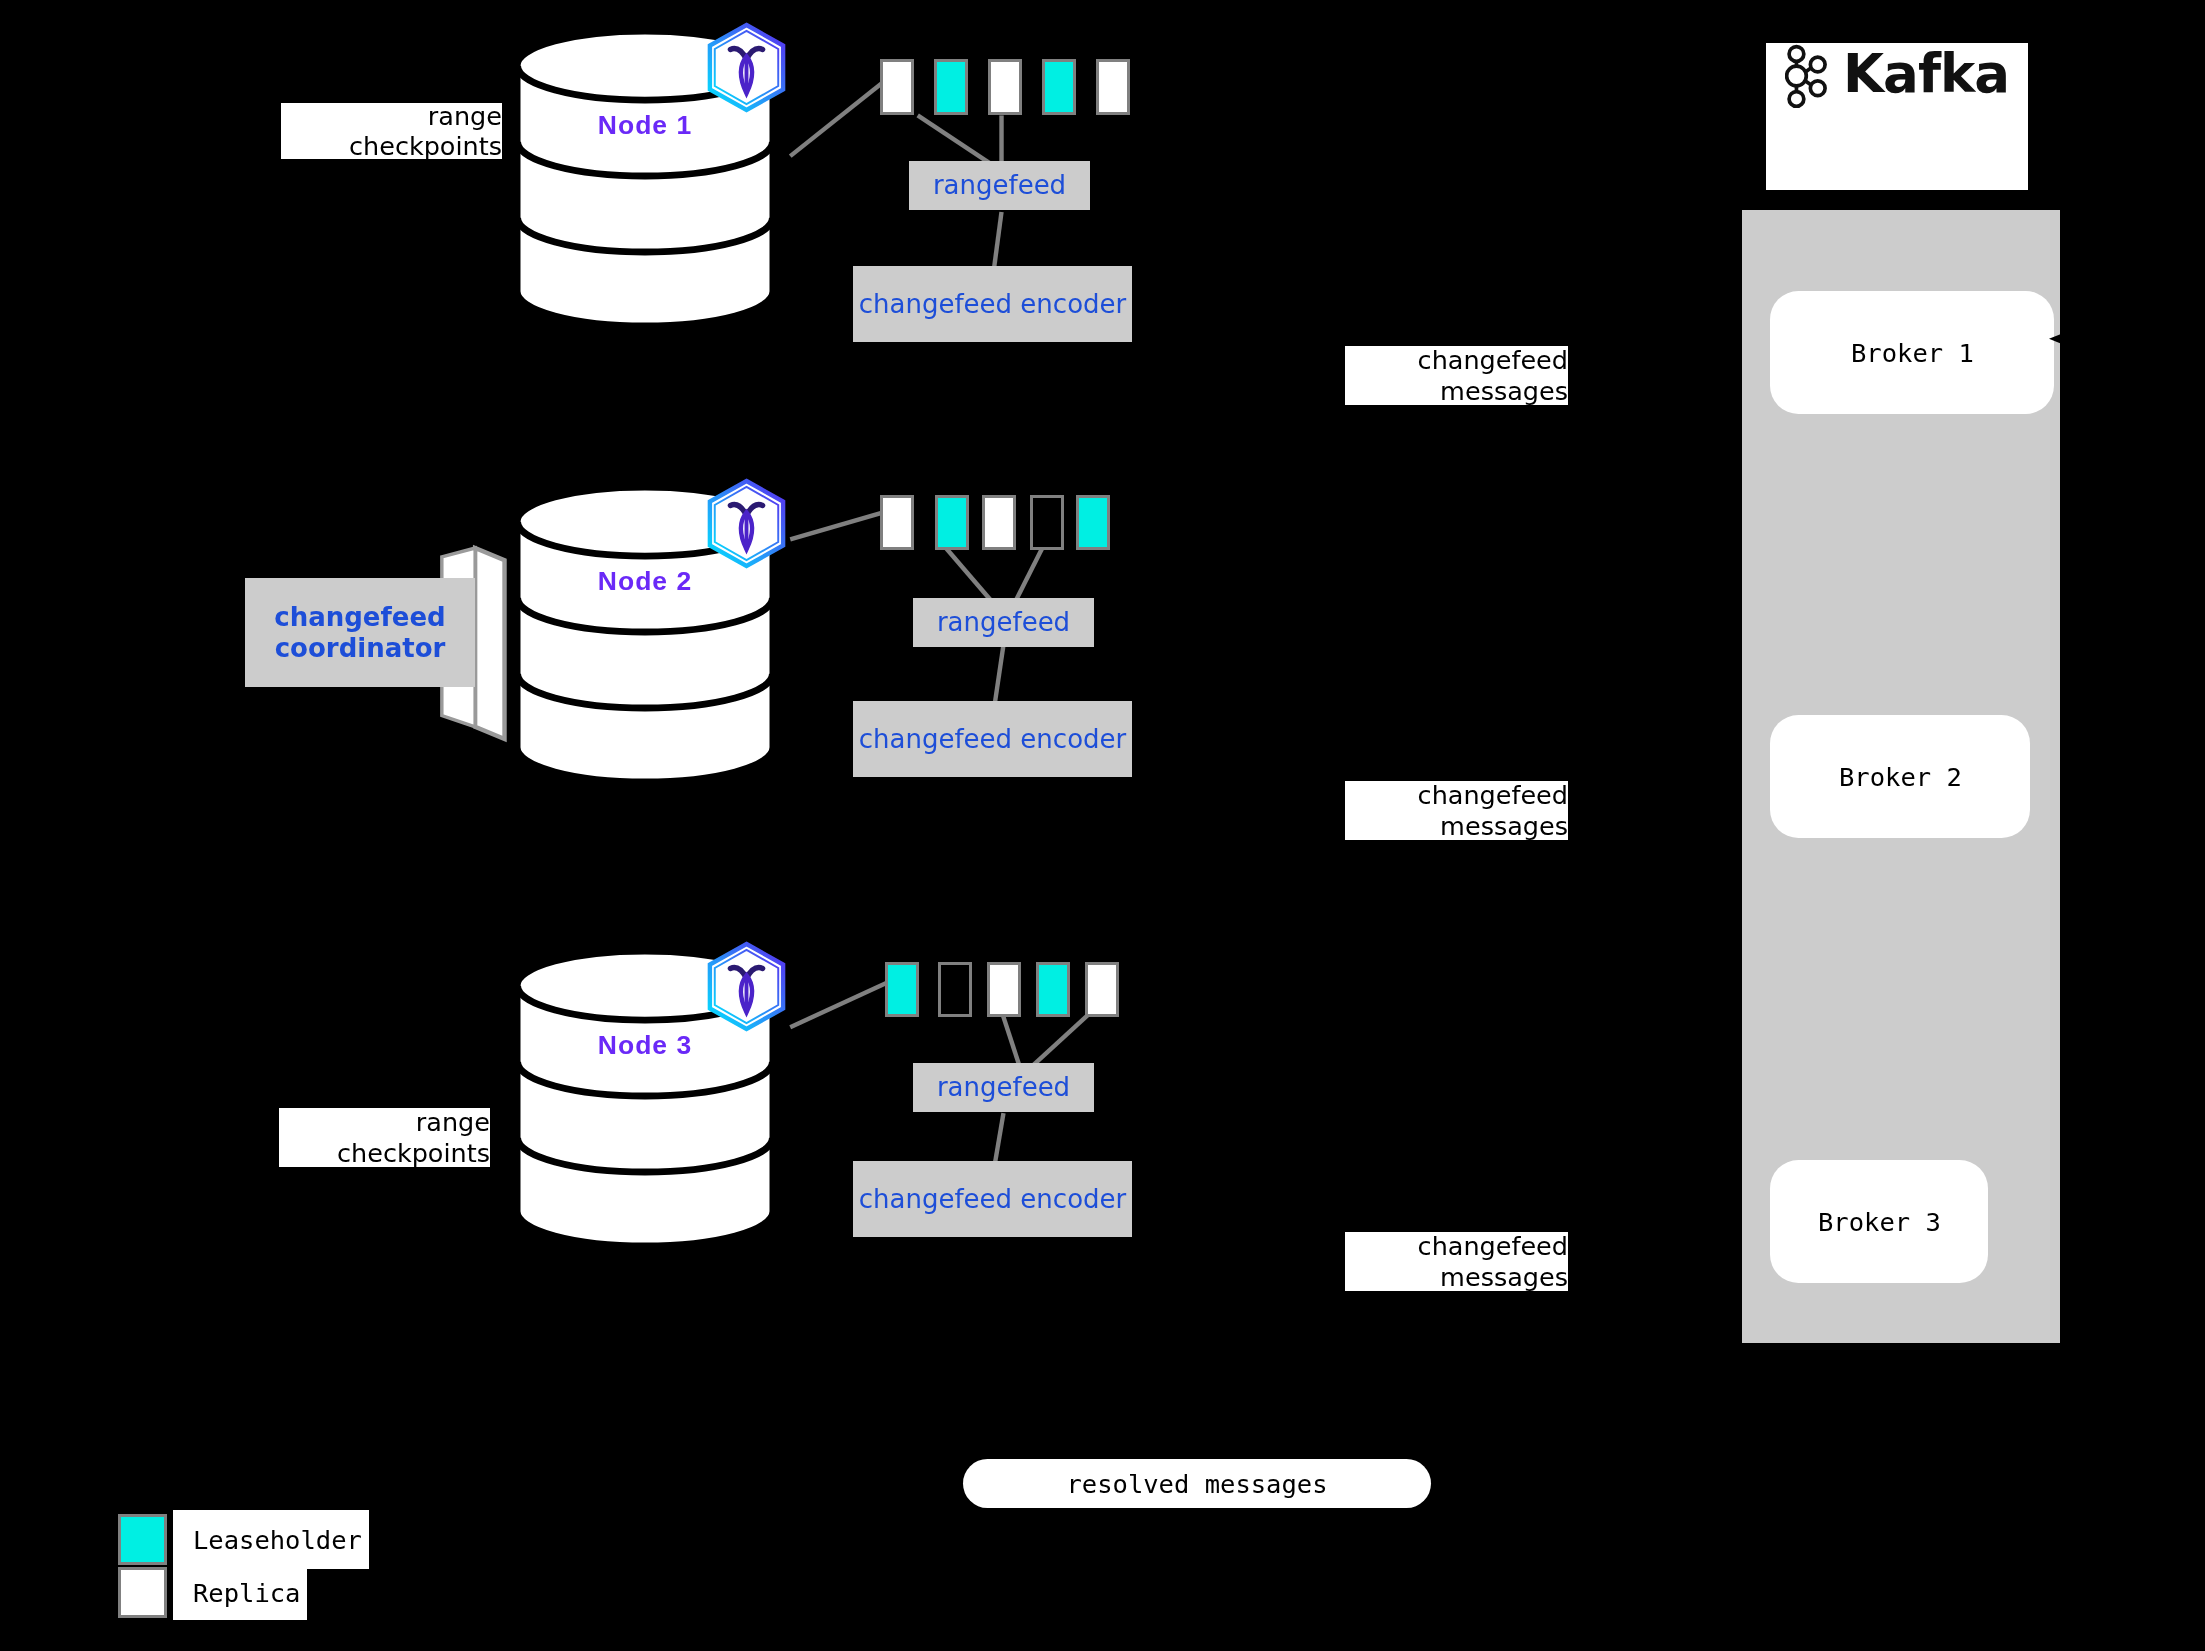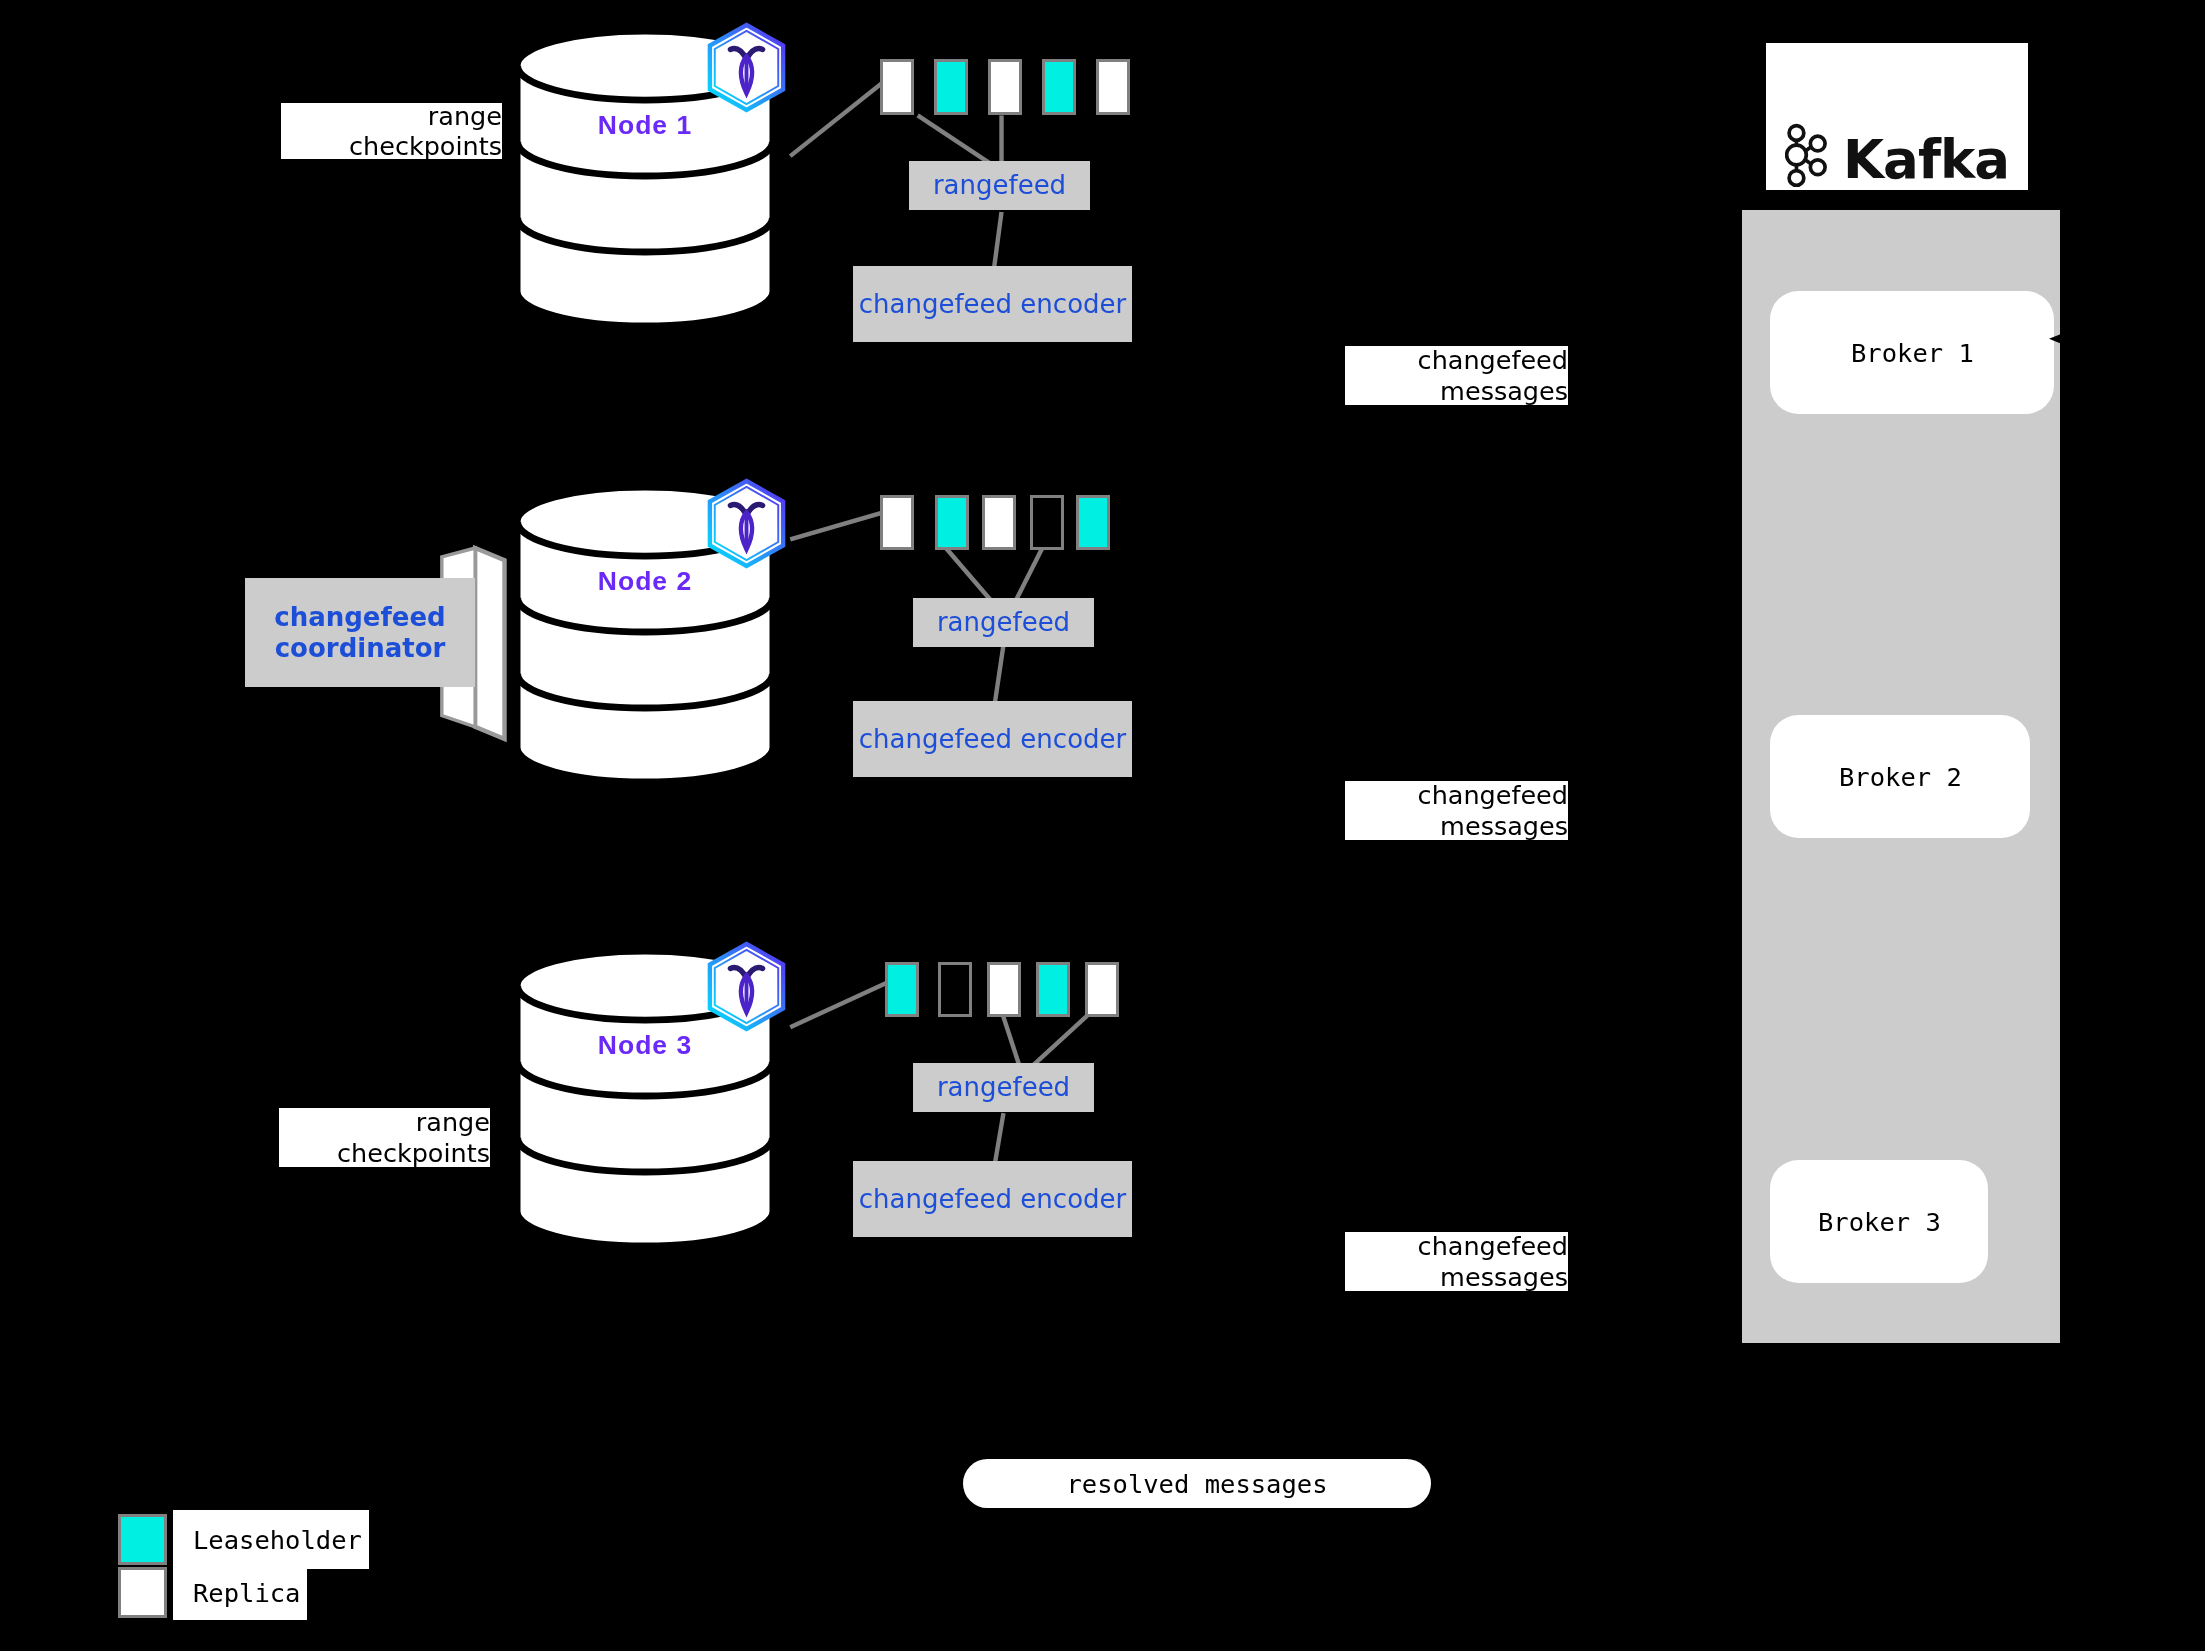--- a/index.html
+++ b/index.html
@@ -30,21 +30,21 @@
              font-family:Liberation Sans, sans-serif;
              letter-spacing:1px;}
 
   
   .rng{border:3.4px solid #808080;box-sizing:border-box;}
   .rng.lease{background:#00efe3;}
   .rng.repl{background:#ffffff;}
   .rng.empty{background:transparent;}
 
   
-  .kafka-logo{background:#fff;display:flex;align-items:flex-end;
+  .kafka-logo{background:#fff;display:flex;align-items:flex-start;
               justify-content:center;gap:13px;}
   .kafka-word{font-family:"DejaVu Sans","Liberation Sans",sans-serif;
               font-weight:bold;font-size:53px;color:#111;letter-spacing:-1px;}
   .kafka-body{background:#ccc;}
   .broker{background:#fff;border-radius:28.4px;display:flex;align-items:center;
           justify-content:center;color:#000;font-size:25.5px;
           font-family:"DejaVu Sans Mono","Liberation Mono",monospace;}
 
   
   .pill{background:#fff;border-radius:490px;display:flex;align-items:center;

